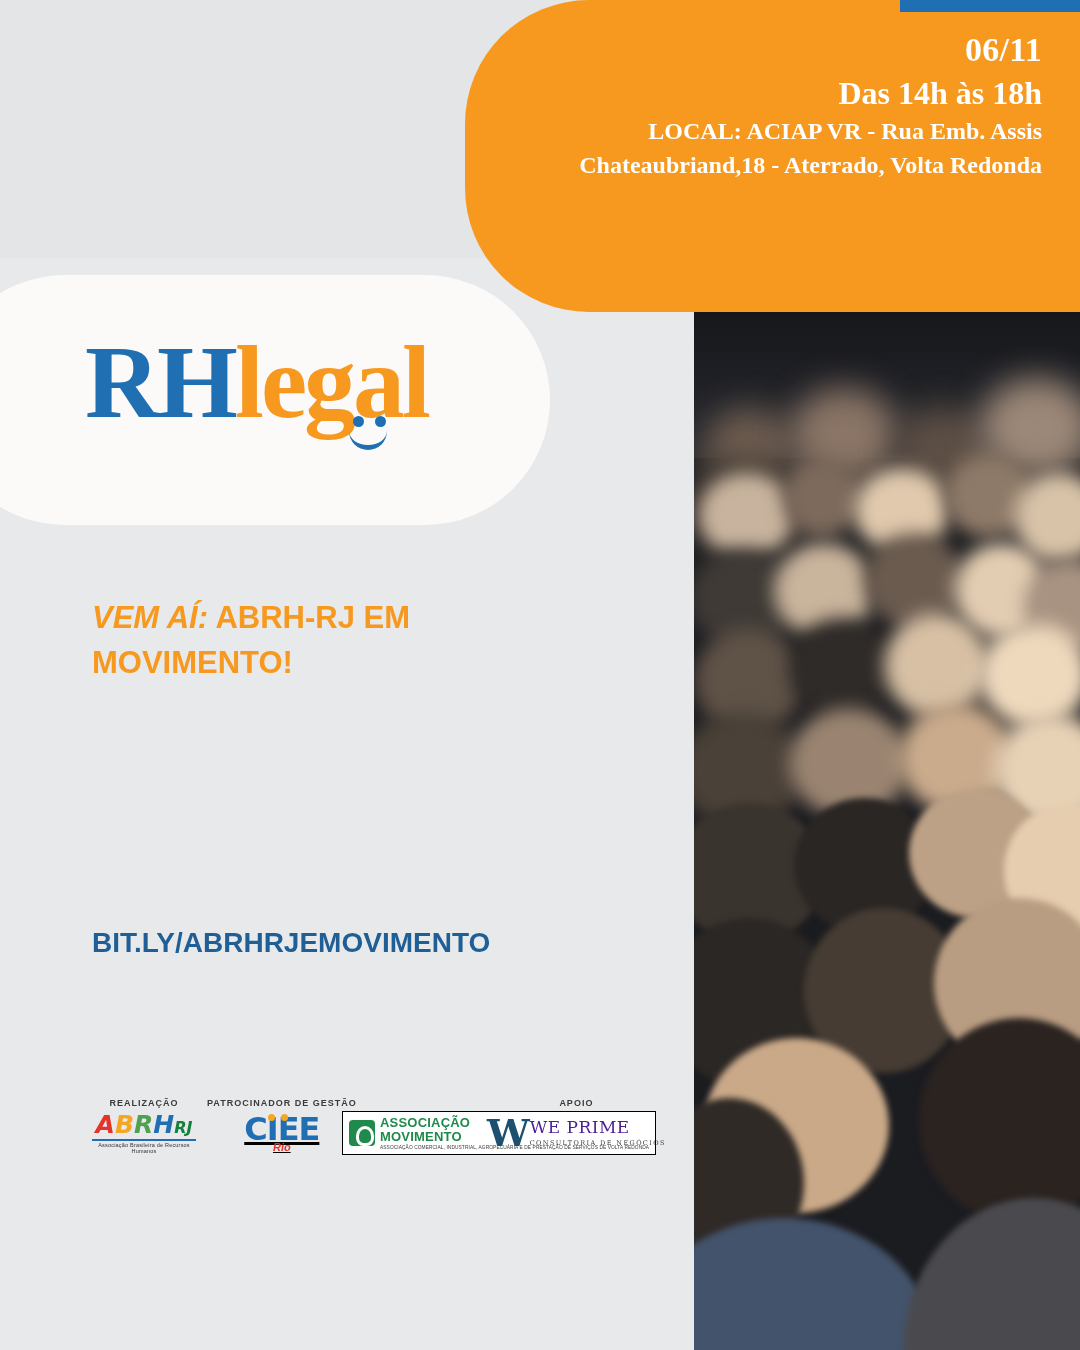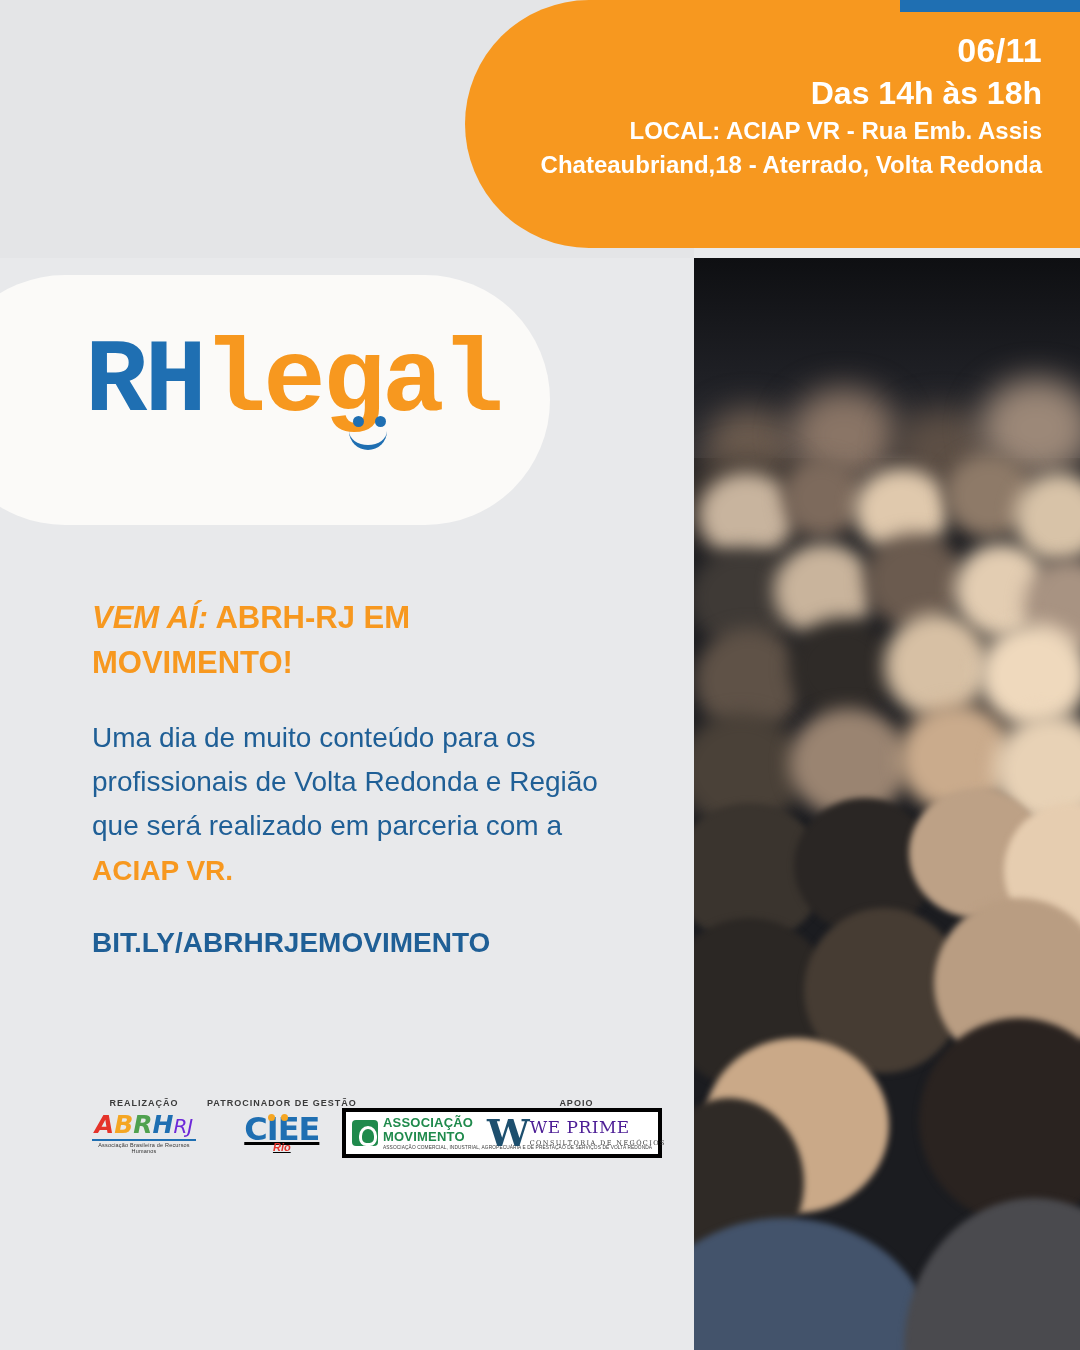--- a/index.html
+++ b/index.html
@@ -55,24 +55,25 @@
   }
   .blob.sharp { filter: blur(3px); }
   .blob.soft  { filter: blur(16px); }
 
   
   .header-orange {
     position: absolute;
     left: 465px;
     top: 0;
     width: 615px;
-    height: 248px;
+    height: 312px;
     background: #f7981f;
     border-top-left-radius: 124px;
     border-bottom-left-radius: 124px;
+    font-family: Liberation Serif, serif;
   }
   .header-blue-bar {
     position: absolute;
     right: 0;
     top: 0;
     width: 180px;
     height: 12px;
     background: #1f6fb2;
   }
   .header-text {
@@ -112,21 +113,21 @@
     border-radius: 125px;
   }
   .logo-wrap {
     position: absolute;
     left: 85px;
     top: 330px;
     width: 420px;
     height: 140px;
   }
   .logo-text {
-    font-family: Liberation Mono, monospace;
+    font-family: Liberation Serif, serif;
     font-size: 104px;
     font-weight: bold;
     letter-spacing: -3px;
     line-height: 1;
     white-space: nowrap;
   }
   .logo-rh { color: #1f6fb2; }
   .logo-legal { color: #f7981f; font-weight: bold; }
   .logo-dots {
     position: absolute;
@@ -231,23 +232,23 @@
     font-weight: bold;
     font-style: italic;
     letter-spacing: 0px;
     line-height: 1;
   }
   .abrh-a { color: #e5332a; }
   .abrh-b { color: #f5a623; }
   .abrh-r { color: #4fa14f; }
   .abrh-h { color: #1f6fb2; }
   .abrh-rj {
-    color: #6d28d9;
-    font-size: 20px;
-    font-weight: normal;
+    color: #15803d;
+    font-size: 16px;
+    font-weight: bold;
     font-style: italic;
   }
   .abrh-rule {
     height: 2px;
     background: #1f6fb2;
     margin: 2px 0 1px 0;
   }
   .abrh-sub {
     font-size: 5.5px;
     color: #333;
@@ -287,21 +288,21 @@
     font-weight: bold;
     font-style: italic;
     margin-top: -4px;
   }
 
   
   .assoc {
     display: flex;
     align-items: center;
     gap: 5px;
-    border: 4px solid #000000;
+    border: 1px solid #000000;
     padding: 4px 6px;
     background: #fff;
   }
   .assoc-mark {
     width: 26px; height: 26px;
     border-radius: 4px;
     background: #1f8a4c;
     position: relative;
     flex: 0 0 auto;
   }
@@ -432,23 +433,20 @@
         <span></span>
         <span></span>
       </div>
     <div class="logo-smile"></div>
   </div>
 
   <div class="headline">
     <span class="ital">VEM AÍ:</span><span> ABRH-RJ EM MOVIMENTO!</span>
   </div>
 
-  <div class="paragraph">
-    <span>Uma dia de muito conteúdo para os profissionais de Volta Redonda e Região que será realizado em parceria com a </span><span class="hl">ACIAP VR.</span>
-  </div>
 
   <div class="cta">
     <div>BIT.LY/ABRHRJEMOVIMENTO</div>
   </div>
 
   <div class="sponsors">
 
     <div class="sponsor-group" style="left:0px;">
       <div class="sponsor-kicker">REALIZAÇÃO</div>
       <div class="sponsor-logo">

